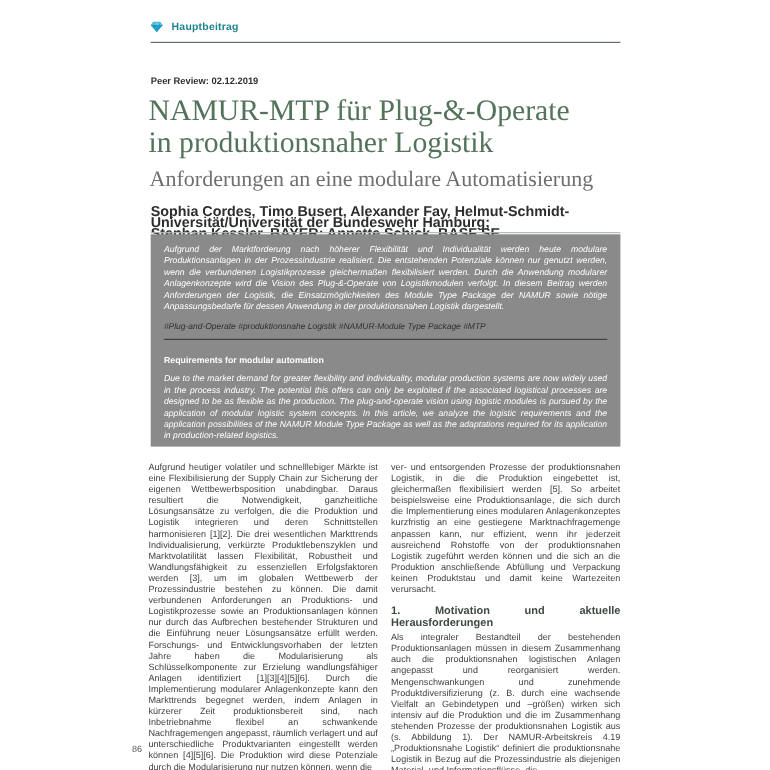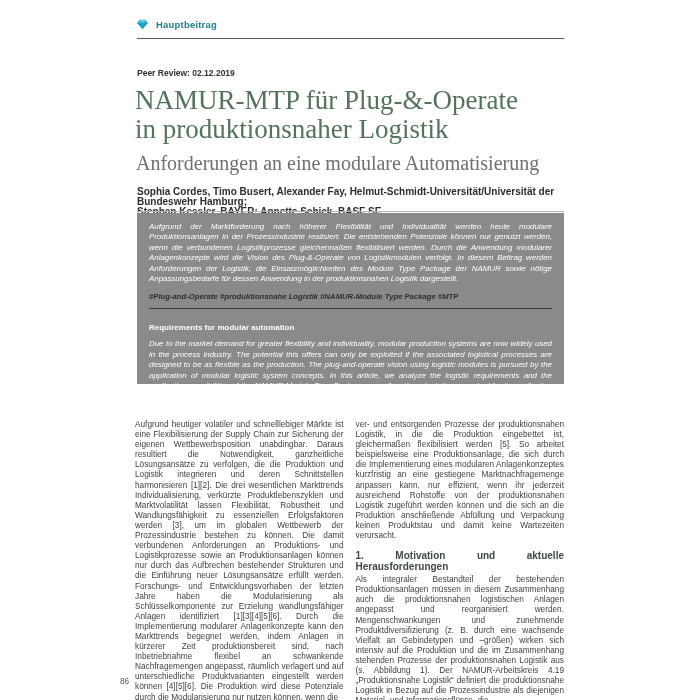--- a/index.html
+++ b/index.html
@@ -12,28 +12,28 @@
   .header-rule{position:absolute;left:137px;top:38px;width:427px;border-top:1.6px solid #535f56;}
 
   .peer-review{position:absolute;left:137px;top:68px;font-size:8.5px;font-weight:bold;color:#303030;}
 
   
   .title{position:absolute;left:135px;top:86px;width:440px;
          font-family:"Liberation Serif", serif;font-size:27px;line-height:29px;color:#54735b;}
   .subtitle{position:absolute;left:136px;top:152px;width:430px;
             font-family:"Liberation Serif", serif;font-size:20px;color:#6f6f6f;}
   .authors{position:absolute;left:137px;top:187px;width:430px;
-           font-size:10px;font-weight:bold;line-height:10px;color:#2d2d2d;}
+           font-size:13px;font-weight:bold;line-height:10px;color:#2d2d2d;}
   .authors-rule{position:absolute;left:137px;top:211px;width:427px;border-top:1px solid #a9b6b7;}
 
   
-  .abstract-box{position:absolute;left:137px;top:213px;width:427px;height:171px;
+  .abstract-box{position:absolute;left:137px;top:213px;width:427px;height:193px;
                 background:#8a8a8a;box-sizing:border-box;padding:9px 12px 0 12px;}
   .abstract-text{color:#ffffff;font-style:italic;font-size:7.9px;line-height:10.4px;text-align:justify;}
-  .hashtags{margin-top:8px;color:#2e2e2e;font-weight:bold;font-style:italic;font-size:7.7px;}
+  .hashtags{margin-top:8px;color:#2e2e2e;font-weight:normal;font-style:italic;font-size:7.7px;}
   .box-rule{margin-top:7px;border-top:1.2px solid #3a3a3a;}
   .en-title{margin-top:6px;font-family:"Liberation Serif", serif;font-size:13.5px;color:#f4f4f4;}
   .en-subtitle{margin-top:14px;font-size:8px;font-weight:bold;color:#fdfdfd;}
   .abstract-en{margin-top:7px;}
 
   
   .columns{position:absolute;left:135px;top:420px;width:429px;display:flex;gap:12px;}
   .col{width:208.5px;font-size:8.25px;line-height:10.1px;text-align:justify;color:#3f3f3f;}
   .section-heading{margin-top:9px;font-size:10px;font-weight:bold;color:#3c4a40;line-height:11px;}
   .col p{margin:0;}

